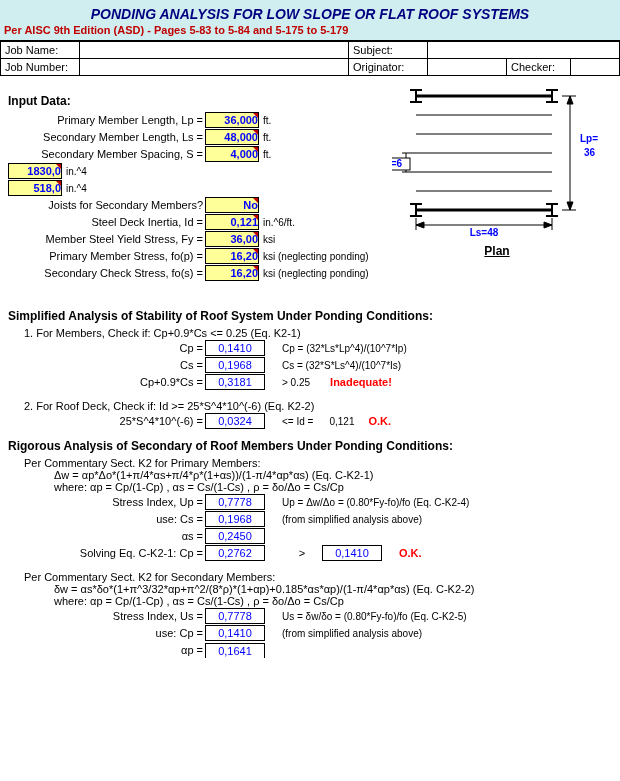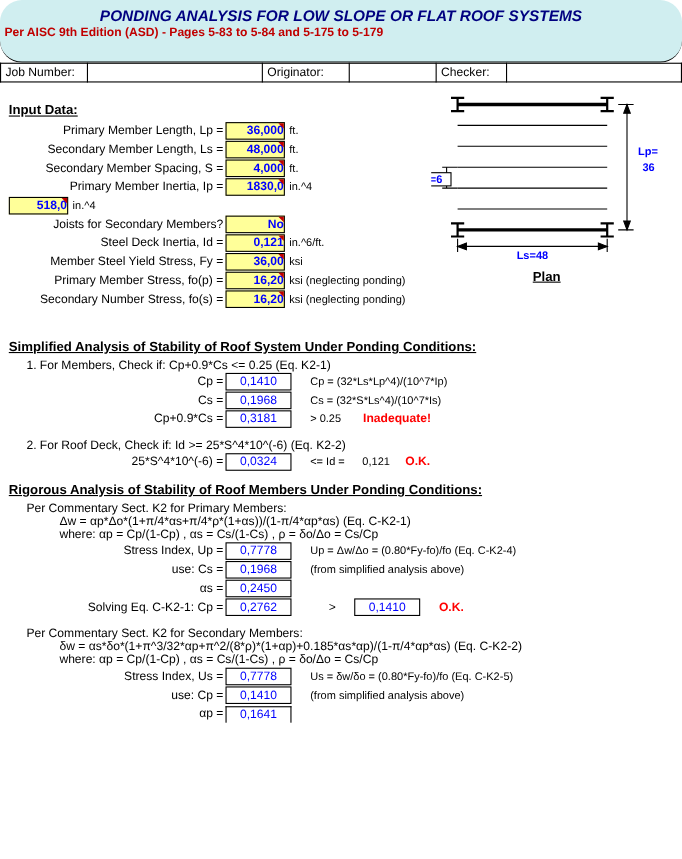--- a/index.html
+++ b/index.html
@@ -6,23 +6,22 @@
     font-family: Arial, Helvetica, sans-serif;
     font-size: 11px;
     margin: 0;
     padding: 0;
     background: #fff;
     color: #000;
     width: 620px;
   }
   .header {
     background: #d0eef0;
-    padding: 6px 4px 20px 4px;
+    padding: 6px 4px 4px 4px;
     border-bottom: 1px solid #000;
-    border-radius: 20px;
   }
   .title-main {
     font-size: 14px;
     font-weight: bold;
     font-style: italic;
     text-align: center;
     color: #000080;
   }
   .title-sub {
     font-size: 11px;
@@ -39,21 +38,20 @@
   .meta-table td {
     border: 1px solid #000;
     padding: 1px 4px;
     height: 14px;
   }
   .meta-label { width: 70px; }
   .content { padding: 8px 10px 4px 8px; position: relative; }
   .section-head {
     font-weight: bold;
     font-size: 12px;
-    text-decoration: underline;
     margin: 10px 0 4px 0;
   }
   .row {
     display: flex;
     align-items: center;
     margin: 1px 0;
     min-height: 16px;
   }
   .lbl {
     text-align: right;
@@ -131,20 +129,26 @@
 </head>
 <body>
 
 <div class="header">
   <div class="title-main">PONDING ANALYSIS FOR LOW SLOPE OR FLAT ROOF SYSTEMS</div>
   <div class="title-sub">Per AISC 9th Edition (ASD) - Pages 5-83 to 5-84 and 5-175 to 5-179</div>
 </div>
 
 <table class="meta-table">
   <tbody>
+      <tr>
+    <td class="meta-label">Job Name:</td>
+    <td style="width:260px"></td>
+    <td class="meta-label">Subject:</td>
+    <td colspan="3"></td>
+  </tr>
   <tr>
     <td class="meta-label">Job Number:</td>
     <td></td>
     <td class="meta-label">Originator:</td>
     <td style="width:70px"></td>
     <td class="meta-label" style="width:55px">Checker:</td>
     <td></td>
   </tr>
 </tbody>
   </table>
@@ -215,21 +219,20 @@
       <div class="lbl">Secondary Member Length, Ls =</div>
       <div class="valbox red-mark">48,000</div>
       <div class="unit">ft.</div>
     </div>
   <div class="row">
       <div class="lbl">Secondary Member Spacing, S =</div>
       <div class="valbox red-mark">4,000</div>
       <div class="unit">ft.</div>
     </div>
   <div class="row">
-      <div class="lbl">Primary Member Inertia, Ip =</div>
       <div class="valbox red-mark">1830,0</div>
       <div class="unit">in.^4</div>
     </div>
   <div class="row">
       <div class="valbox red-mark">518,0</div>
       <div class="unit">in.^4</div>
     </div>
   <div class="row">
       <div class="lbl">Joists for Secondary Members?</div>
       <div class="valbox red-mark">No</div>
@@ -243,21 +246,21 @@
       <div class="lbl">Member Steel Yield Stress, Fy =</div>
       <div class="valbox red-mark">36,00</div>
       <div class="unit">ksi</div>
     </div>
   <div class="row">
       <div class="lbl">Primary Member Stress, fo(p) =</div>
       <div class="valbox red-mark">16,20</div>
       <div class="unit">ksi (neglecting ponding)</div>
     </div>
   <div class="row">
-      <div class="lbl">Secondary Number Stress, fo(s) =</div>
+      <div class="lbl">Secondary Check Stress, fo(s) =</div>
       <div class="valbox red-mark">16,20</div>
       <div class="unit">ksi (neglecting ponding)</div>
     </div>
 
   <div class="section-head" style="margin-top:28px">Simplified Analysis of Stability of Roof System Under Ponding Conditions:</div>
   <div class="eq-line">1.  For Members, Check if:  Cp+0.9*Cs &lt;= 0.25    (Eq. K2-1)</div>
   <div class="row">
       <div class="lbl-wide">Cp =</div>
       <div class="outbox blue">0,1410</div>
       <div class="note">Cp = (32*Ls*Lp^4)/(10^7*Ip)</div>
@@ -277,21 +280,21 @@
   <div class="eq-line" style="margin-top:10px">2.  For Roof Deck, Check if:  Id &gt;= 25*S^4*10^(-6)    (Eq. K2-2)</div>
   <div class="row">
       <div class="lbl-wide">25*S^4*10^(-6) =</div>
       <div class="outbox blue">0,0324</div>
       <div class="note" style="margin-right:16px">&lt;=  Id =</div>
       <div class="note" style="margin-right:14px">0,121</div>
       <div class="red-bold">O.K.</div>
     </div>
 
 
-  <div class="section-head">Rigorous Analysis of Stability of Roof Members Under Ponding Conditions:</div>
+  <div class="section-head">Rigorous Analysis of Secondary of Roof Members Under Ponding Conditions:</div>
   <div class="eq-line">Per Commentary Sect. K2 for Primary Members:</div>
   <div class="eq-line indent1 small">Δw = αp*Δo*(1+π/4*αs+π/4*ρ*(1+αs))/(1-π/4*αp*αs)    (Eq. C-K2-1)</div>
   <div class="eq-line indent1 small">where:  αp = Cp/(1-Cp) ,  αs = Cs/(1-Cs) ,  ρ = δo/Δo = Cs/Cp</div>
   <div class="row">
       <div class="lbl-wide">Stress Index, Up =</div>
       <div class="outbox blue">0,7778</div>
       <div class="note">Up = Δw/Δo = (0.80*Fy-fo)/fo  (Eq. C-K2-4)</div>
     </div>
   <div class="row">
       <div class="lbl-wide">use: Cs =</div>

